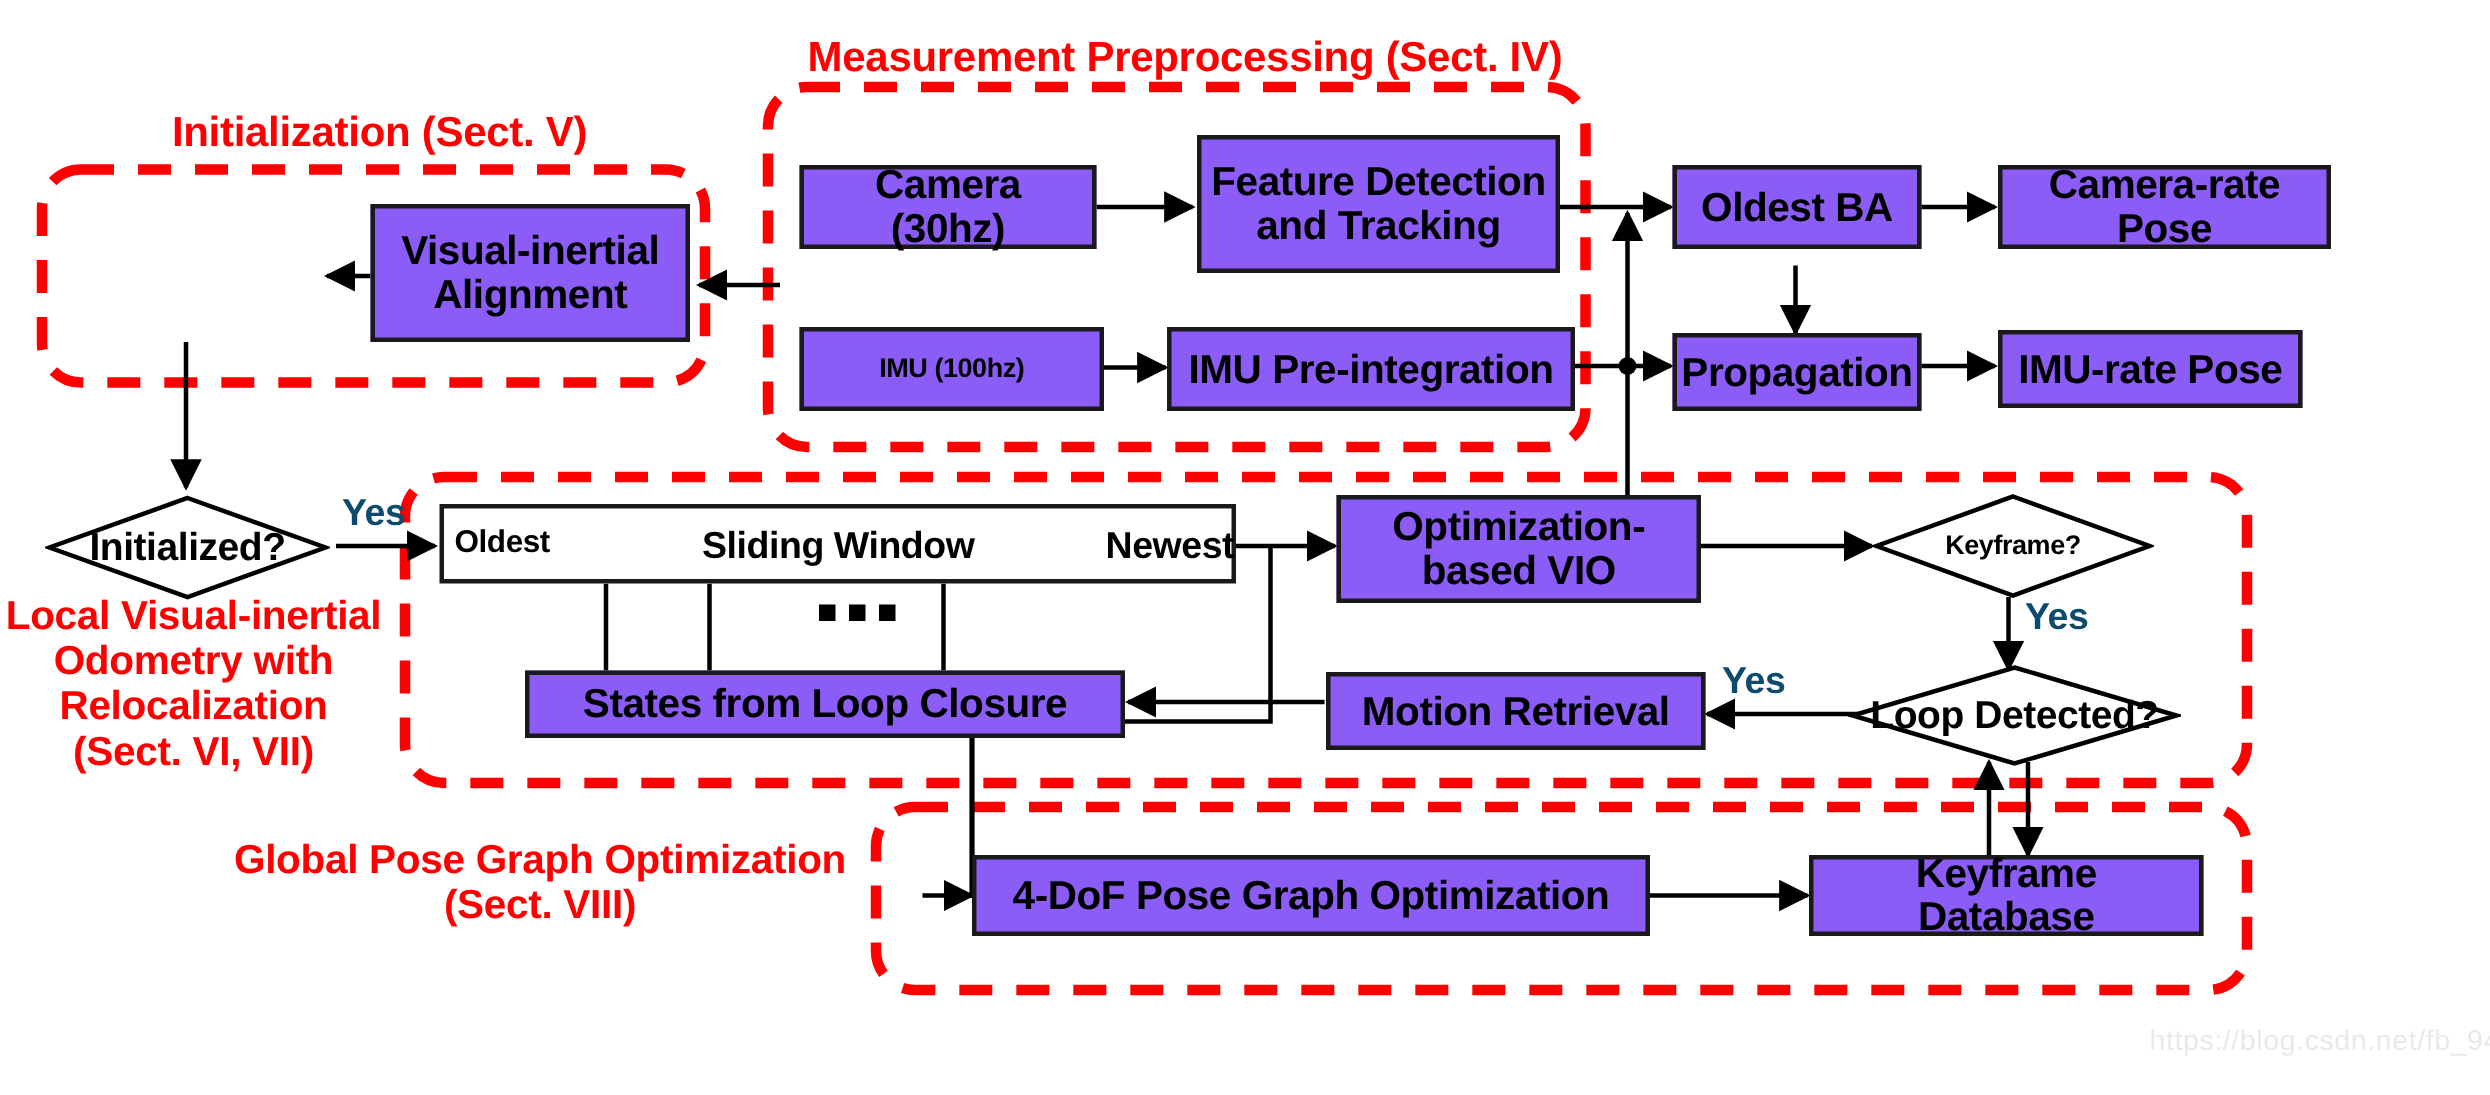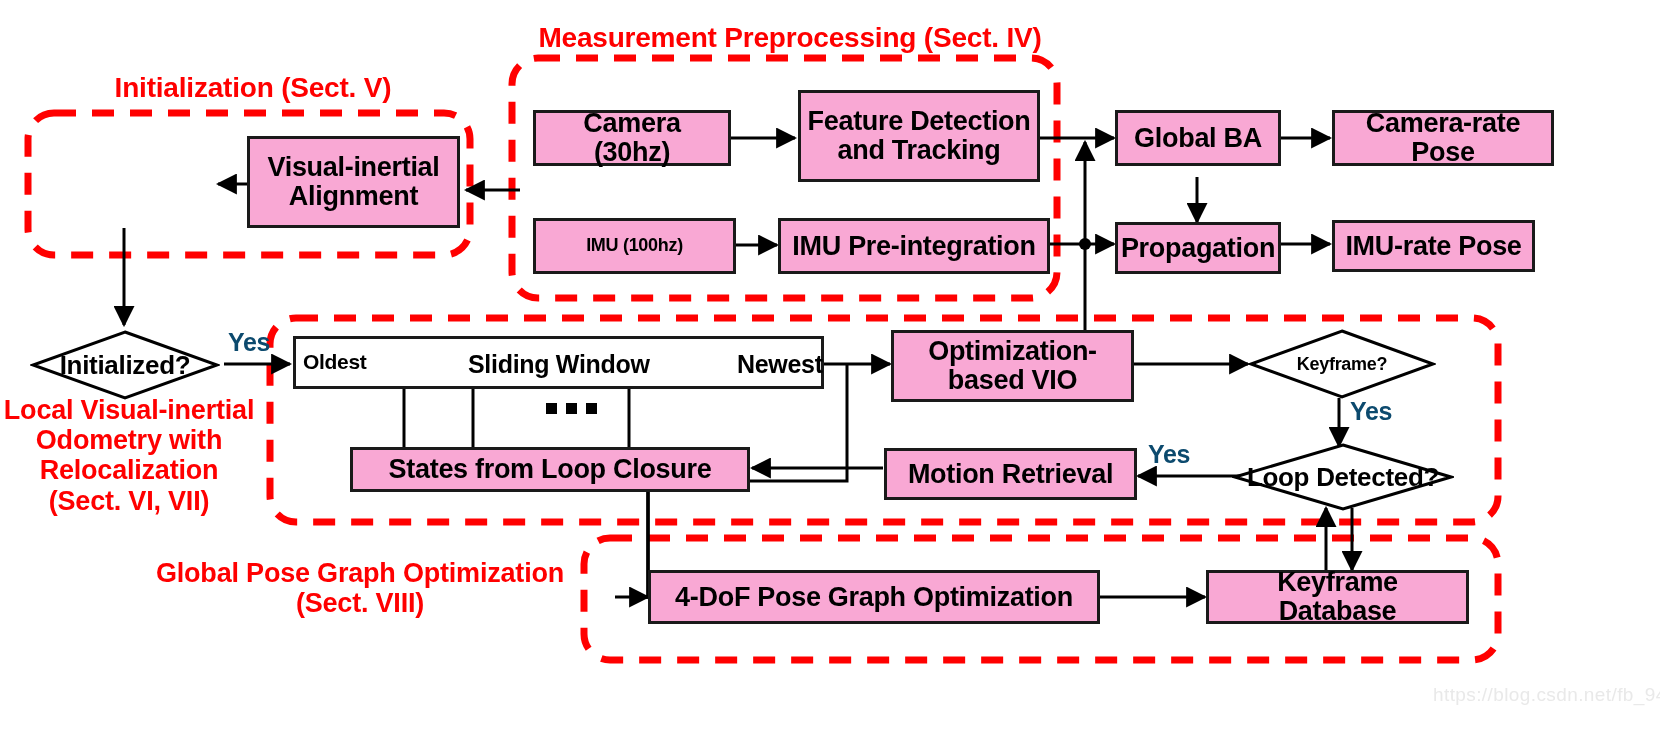--- a/index.html
+++ b/index.html
@@ -20,21 +20,21 @@
     left: 0;
     top: 0;
     width: 1660px;
     height: 730px;
   }
   
   .node {
     position: absolute;
     box-sizing: border-box;
     border: 3px solid #1a1a1a;
-    background: #f9a8d4;
+    background: #8b5cf6;
     display: flex;
     align-items: center;
     justify-content: center;
     text-align: center;
     color: #000000;
     font-weight: 700;
     line-height: 1.06;
     letter-spacing: -0.3px;
     z-index: 3;
   }
@@ -207,21 +207,21 @@
 and Tracking</span>
   </div>
   <div class="node" style="left:533px; top:218px; width:203px; height:56px;  font-size:18px;">
     <span>IMU (100hz)</span>
   </div>
   <div class="node" style="left:778px; top:218px; width:272px; height:56px;  font-size:27px;">
     <span>IMU Pre-integration</span>
   </div>
 
   <div class="node" style="left:1115px; top:110px; width:166px; height:56px; font-size:27px;">
-    <span>Global BA</span>
+    <span>Oldest BA</span>
   </div>
   <div class="node" style="left:1332px; top:110px; width:222px; height:56px; font-size:27px;">
     <span>Camera-rate Pose</span>
   </div>
   <div class="node" style="left:1115px; top:222px; width:166px; height:52px; font-size:27px;">
     <span>Propagation</span>
   </div>
   <div class="node" style="left:1332px; top:220px; width:203px; height:52px; font-size:27px;">
     <span>IMU-rate Pose</span>
   </div>

